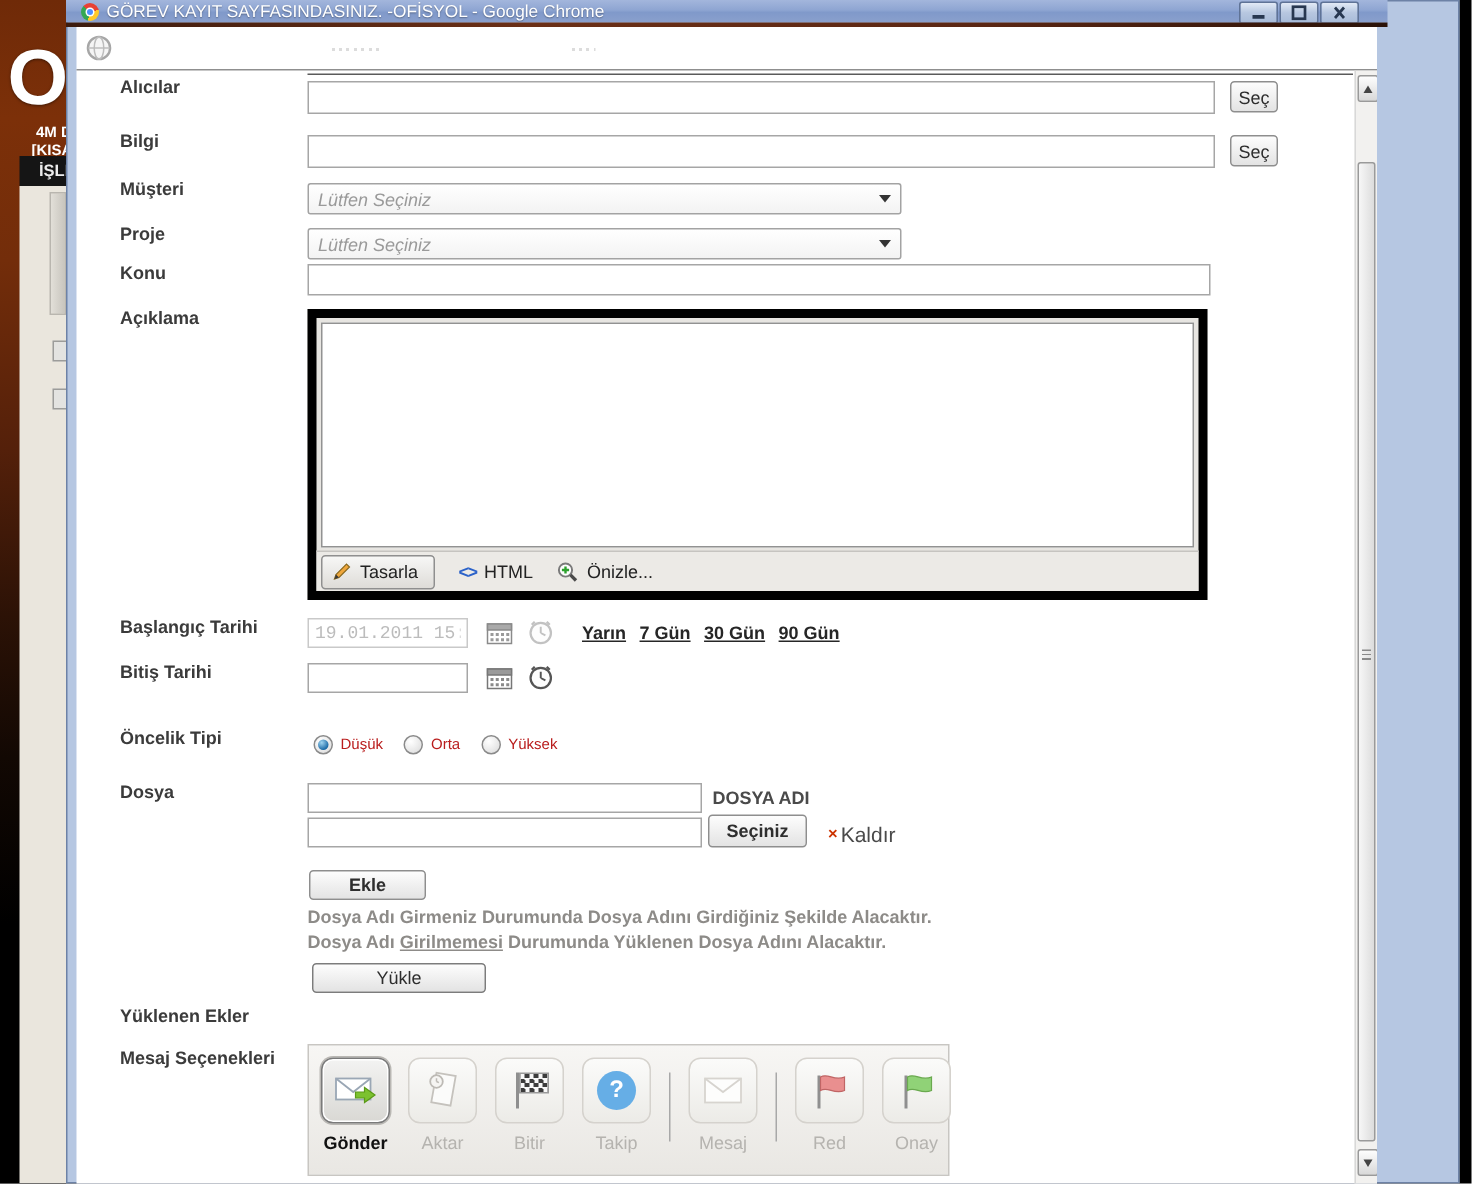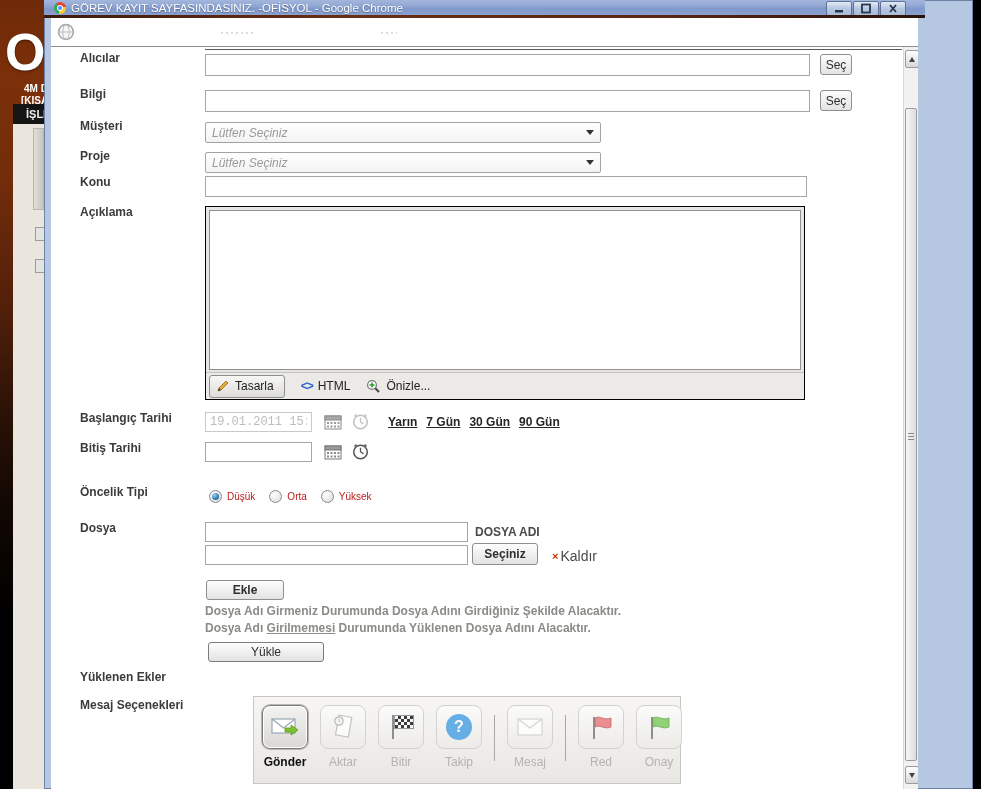--- a/index.html
+++ b/index.html
@@ -64,21 +64,21 @@
   .lbl{position:absolute;left:29px;font-size:12px;font-weight:bold;color:#3b3b3b;white-space:nowrap;}
   .tin{position:absolute;height:20px;border:1px solid #a6a6a6;background:#fff;padding:0 4px;font-family:Liberation Mono, monospace;font-size:12px;color:#222;box-sizing:border-box;}
   .tin.dim{border-color:#c9c9c9;color:#bcbcbc;}
   .btn{position:absolute;border:1px solid #8e8e8e;border-radius:3px;background:linear-gradient(180deg,#fdfdfd,#e3e3e3);
     font-family:"Liberation Sans",sans-serif;font-size:12px;color:#2e2e2e;text-align:center;cursor:pointer;box-sizing:border-box;padding:0;}
   .fakesel{position:absolute;height:21px;border:1px solid #a3a3a3;border-radius:2px;background:linear-gradient(180deg,#ffffff,#f3f3f3);
     box-sizing:border-box;display:flex;align-items:center;padding:0 6px;cursor:pointer;}
   .fakesel .ph{font-size:12px;font-style:italic;color:#9a9a9a;flex:1;}
   .sel-arrow{width:0;height:0;border-left:4px solid transparent;border-right:4px solid transparent;border-top:5px solid #333;}
 
-  .editor{position:absolute;left:154px;top:159px;width:600px;height:194px;background:#e7e5e1;border:1px solid #000000;box-sizing:border-box;}
+  .editor{position:absolute;left:154px;top:159px;width:600px;height:194px;background:#e7e5e1;border:6px solid #000000;box-sizing:border-box;}
   .ed-area{position:absolute;left:3px;top:3px;right:3px;bottom:29px;background:#fff;border:1px solid #929292;}
   .ed-toolbar{position:absolute;left:0;right:0;bottom:0;height:26px;background:#eceae6;border-top:1px solid #c6c4c0;
     display:flex;align-items:center;padding-left:3px;}
   .ed-btn{height:21px;border:1px solid #8f8f8f;border-radius:3px;background:linear-gradient(180deg,#f7f7f6,#dedcd8);
     display:flex;align-items:center;gap:5px;padding:0 10px 0 6px;font-size:12px;color:#222;cursor:pointer;}
   .ed-flat{display:flex;align-items:center;gap:5px;font-size:12px;color:#222;margin-left:16px;cursor:pointer;}
   .html-glyph{color:#2b62c9;font-weight:bold;font-size:12px;letter-spacing:-1px;}
   .html-glyph::after{content:"<>";}
 
   .quick-links{position:absolute;display:flex;gap:9px;}
@@ -94,21 +94,21 @@
 
   .inline-lbl{position:absolute;font-size:12px;font-weight:bold;color:#4a4a4a;white-space:nowrap;}
   .kaldir{position:absolute;display:flex;align-items:center;gap:2px;font-size:14px;color:#4a4a4a;cursor:pointer;}
   .x-glyph{color:#cc3300;font-weight:bold;font-size:11px;}
   .x-glyph::after{content:"×";}
   .note{position:absolute;font-size:12px;font-weight:bold;color:#8d8b88;white-space:nowrap;}
   .note .u{text-decoration:underline;}
 
   .msg-toolbar{position:absolute;left:154px;top:649px;width:428px;height:88px;box-sizing:border-box;
     border:1px solid #c8c6c2;background:linear-gradient(180deg,#f7f6f4,#e9e7e3);
-    display:flex;gap:12px;padding:8px 0 0 8px;margin-left:48px;}
+    display:flex;gap:12px;padding:8px 0 0 8px;}
   .msg-item{width:46px;display:flex;flex-direction:column;align-items:center;gap:6px;flex:0 0 auto;}
   .msg-btn{width:46px;height:44px;border-radius:8px;border:1px solid #d5d2cd;background:linear-gradient(180deg,#fbfbfa,#ecebe7);
     display:flex;align-items:center;justify-content:center;cursor:pointer;box-sizing:border-box;}
   .msg-item.active .msg-btn{border:1px solid #7a7a7a;background:linear-gradient(180deg,#f3f3f2,#d9d8d4);
     box-shadow:inset 0 0 0 1px #fff,0 0 0 1px #b9b7b3;}
   .msg-lbl{font-size:12px;color:#b5b3af;white-space:nowrap;}
   .msg-item.active .msg-lbl{color:#111;font-weight:bold;}
   .msg-div{width:1px;height:46px;background:#a8a8a8;margin-top:10px;flex:0 0 auto;}
   .q-circle{width:26px;height:26px;border-radius:50%;background:#66aee6;display:flex;align-items:center;justify-content:center;}
   .q-circle::after{content:"?";color:#fff;font-weight:bold;font-size:16px;}

